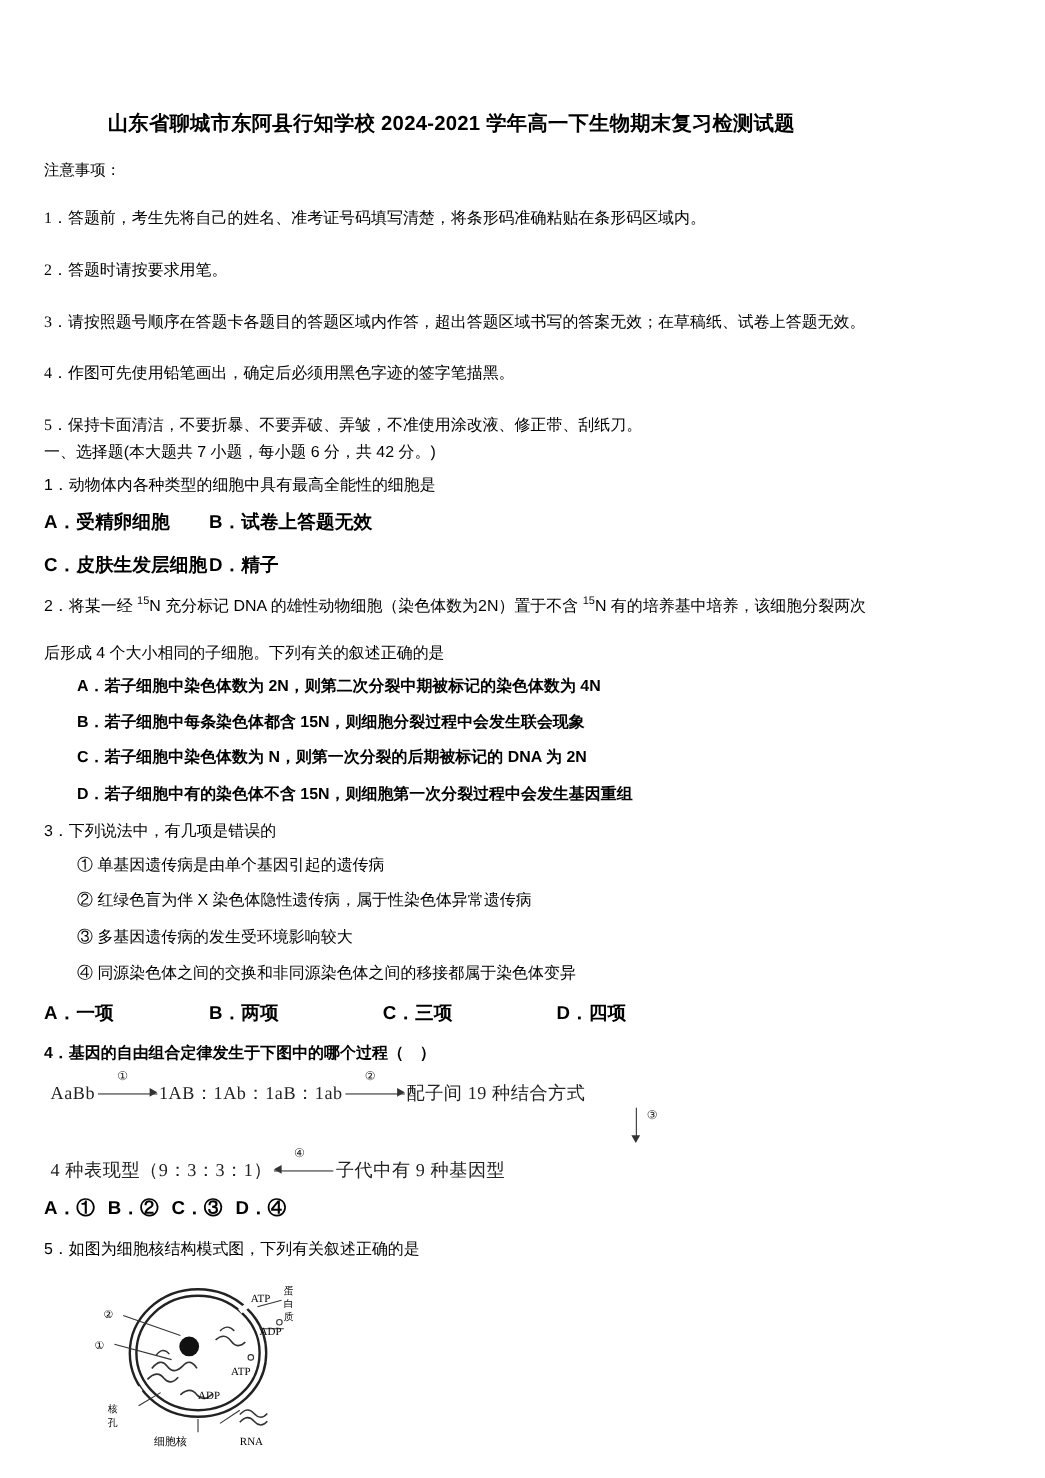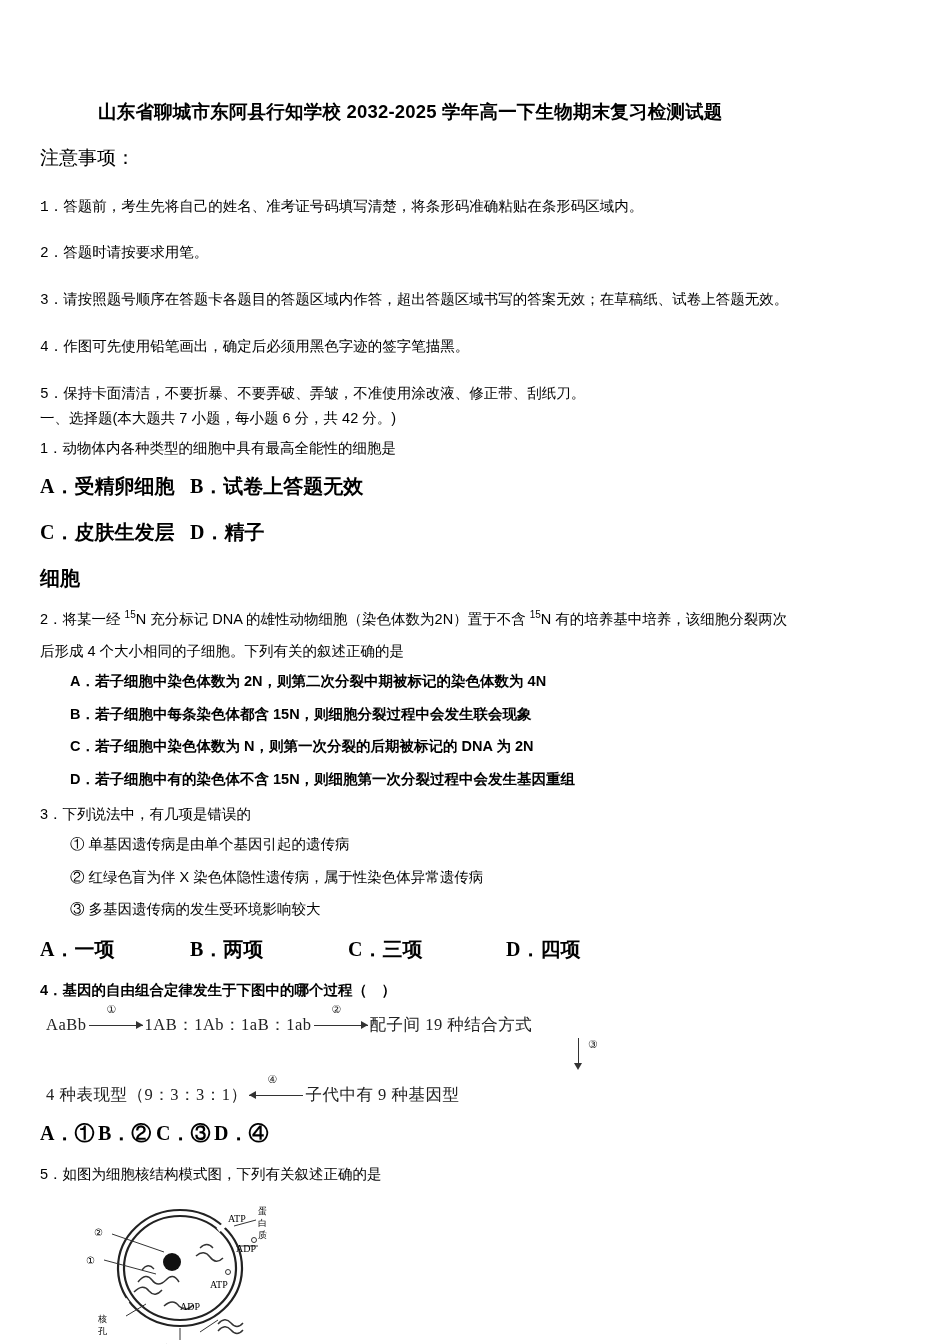--- a/index.html
+++ b/index.html
@@ -32,52 +32,52 @@
     font-family: "Liberation Sans", sans-serif;
     font-size: 18.5px;
     font-weight: bold;
     margin: 0 0 20px 0;
     padding-left: 58px;
     letter-spacing: 0.2px;
     line-height: 1.3;
   }
   .notes-head {
     font-family: "Liberation Sans", sans-serif;
-    font-size: 19px;
+    font-size: 14px;
     margin: 0 0 5px 0;
     line-height: 1.5;
   }
   .note-line {
-    font-family: Liberation Mono, monospace;
+    font-family: Liberation Serif, serif;
     font-size: 14.5px;
     line-height: 1.72;
     white-space: nowrap;
     margin-top: 22px;
   }
   .section-title {
     font-family: "Liberation Sans", sans-serif;
     font-size: 14.5px;
     line-height: 1.6;
   }
   .q-stem {
     font-family: Liberation Sans, sans-serif;
     font-size: 14.5px;
     line-height: 1.95;
     margin-top: 4px;
   }
-  .q-stem.tight { margin-top: 4px; }
+  .q-stem.tight { margin-top: 14px; }
   .opt-line {
     font-family: "Liberation Sans", sans-serif;
     font-size: 14.5px;
     line-height: 2.25;
     margin-left: 30px;
   }
   .opt-row {
-    font-family: Liberation Serif, serif;
-    font-size: 20px;
+    font-family: Liberation Sans, sans-serif;
+    font-size: 17px;
     line-height: 2.3;
     display: flex;
   }
   .opt-row > span { display: inline-block; }
   .opt-row .c1 { width: 150px; }
   .opt-row .c2 { width: 158px; }
   .opt-row .c3 { width: 158px; }
   sup { font-size: 10px; vertical-align: super; }
   .bold { font-weight: bold; }
   .fig-punnett {
@@ -144,21 +144,21 @@
   .nucleus-fig {
     margin: 12px 0 0 28px;
   }
 </style>
 </head>
 <body>
 
 <div class="page">
   <div class="inner">
 
-    <h1 class="doc-title">山东省聊城市东阿县行知学校 2032-2025 学年高一下生物期末复习检测试题</h1>
+    <h1 class="doc-title">山东省聊城市东阿县行知学校 2024-2021 学年高一下生物期末复习检测试题</h1>
 
     <div class="notes-head">注意事项：</div>
     <div class="note-line">1．答题前，考生先将自己的姓名、准考证号码填写清楚，将条形码准确粘贴在条形码区域内。</div>
     <div class="note-line">2．答题时请按要求用笔。</div>
     <div class="note-line">3．请按照题号顺序在答题卡各题目的答题区域内作答，超出答题区域书写的答案无效；在草稿纸、试卷上答题无效。</div>
     <div class="note-line">4．作图可先使用铅笔画出，确定后必须用黑色字迹的签字笔描黑。</div>
     <div class="note-line">5．保持卡面清洁，不要折暴、不要弄破、弄皱，不准使用涂改液、修正带、刮纸刀。</div>
 
     <div class="section-title">一、选择题(本大题共 7 小题，每小题 6 分，共 42 分。)</div>
 
@@ -182,20 +182,21 @@
     <div class="opt-line bold">B．若子细胞中每条染色体都含 15N，则细胞分裂过程中会发生联会现象</div>
     <div class="opt-line bold">C．若子细胞中染色体数为 N，则第一次分裂的后期被标记的 DNA 为 2N</div>
     <div class="opt-line bold">D．若子细胞中有的染色体不含 15N，则细胞第一次分裂过程中会发生基因重组</div>
 
     <div class="q-stem">
       <span>3．</span><span>下列说法中，有几项是错误的</span>
     </div>
     <div class="opt-line">① 单基因遗传病是由单个基因引起的遗传病</div>
     <div class="opt-line">② 红绿色盲为伴 X 染色体隐性遗传病，属于性染色体异常遗传病</div>
     <div class="opt-line">③ 多基因遗传病的发生受环境影响较大</div>
+    <div class="opt-line">④ 同源染色体之间的交换和非同源染色体之间的移接都属于染色体变异</div>
     <div class="opt-row">
       <span class="c1 bold">A．一项</span>
       <span class="c2 bold">B．两项</span>
       <span class="c3 bold">C．三项</span>
       <span class="bold">D．四项</span>
     </div>
 
     <div class="q-stem">
       <span class="bold">4．</span><span class="bold">基因的自由组合定律发生于下图中的哪个过程（　）</span>
     </div>

